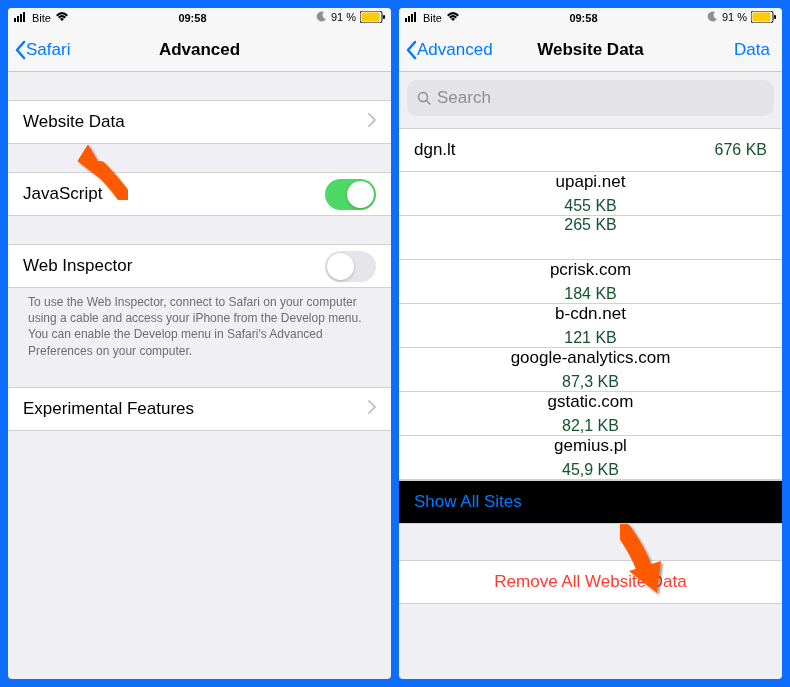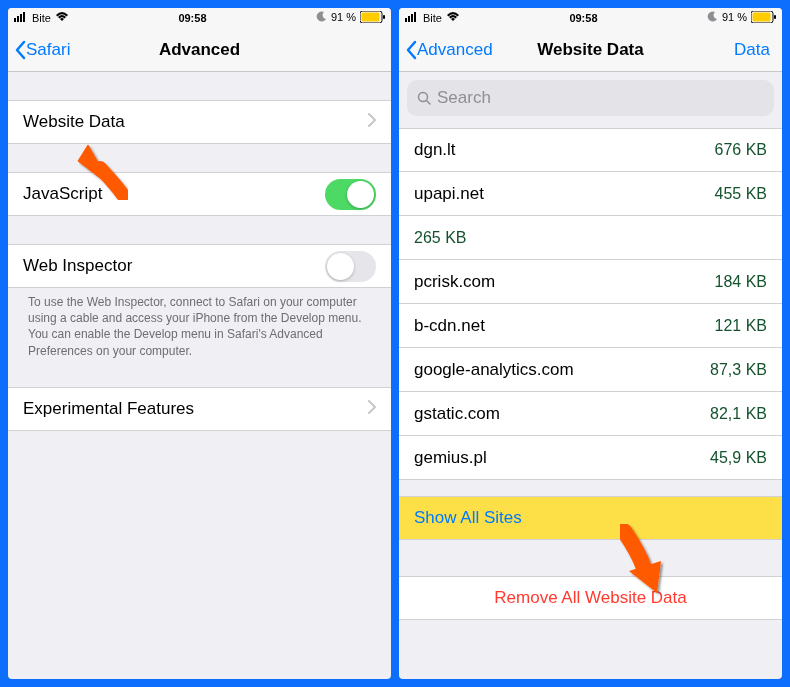--- a/index.html
+++ b/index.html
@@ -81,21 +81,21 @@
       background: #fff;
       border-top: 0.5px solid #d1d1d4;
       border-bottom: 0.5px solid #d1d1d4;
       min-height: 44px;
       display: flex;
       align-items: center;
       padding: 0 15px;
       font-size: 17px;
       color: #000;
     }
-    .row + .row { border-top: none; }
+    .row + .row { border-top: none; flex-direction: column; }
     .row .label { flex: 1; }
     .row .value { color: #14532d; font-size: 16px; }
     .chevron { color: #c7c7cc; font-size: 17px; margin-left: 6px; }
     .toggle {
       width: 51px;
       height: 31px;
       border-radius: 16px;
       display: flex;
       align-items: center;
       padding: 2px;
@@ -122,31 +122,30 @@
       border-radius: 10px;
       height: 36px;
       display: flex;
       align-items: center;
       padding: 0 10px;
       color: #8e8e93;
       font-size: 17px;
       gap: 6px;
     }
     .link-row {
-      background: #fde047;
+      background: #000000;
       min-height: 44px;
       display: flex;
       align-items: center;
       padding: 0 15px;
       font-size: 17px;
       color: #007aff;
       border-top: 0.5px solid #d1d1d4;
       border-bottom: 0.5px solid #d1d1d4;
       cursor: pointer;
-      margin-top: 16px;
     }
     .danger-row {
       background: #fff;
       min-height: 44px;
       display: flex;
       align-items: center;
       justify-content: center;
       font-size: 17px;
       color: #ff3b30;
       border-top: 0.5px solid #d1d1d4;

